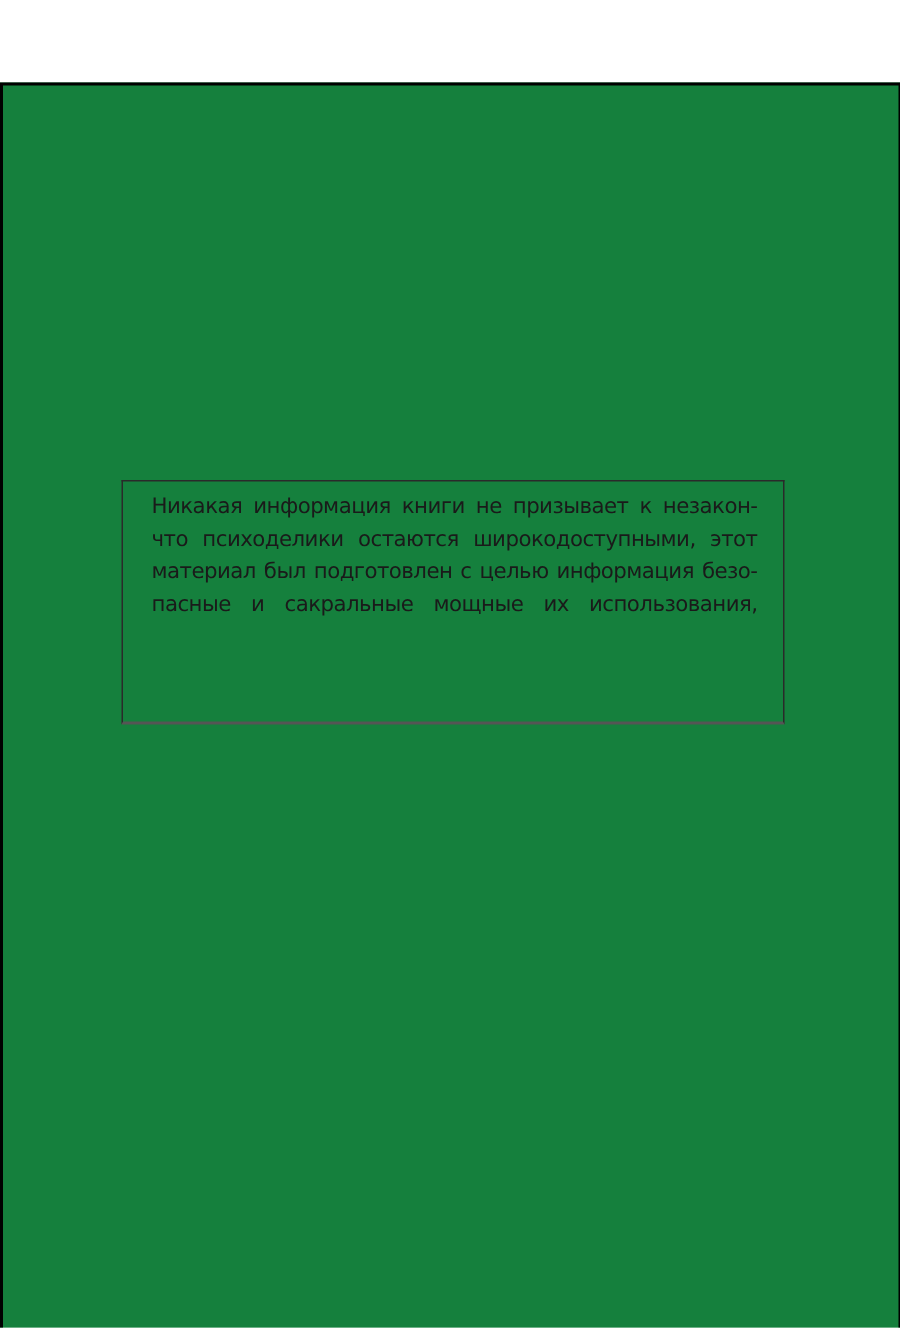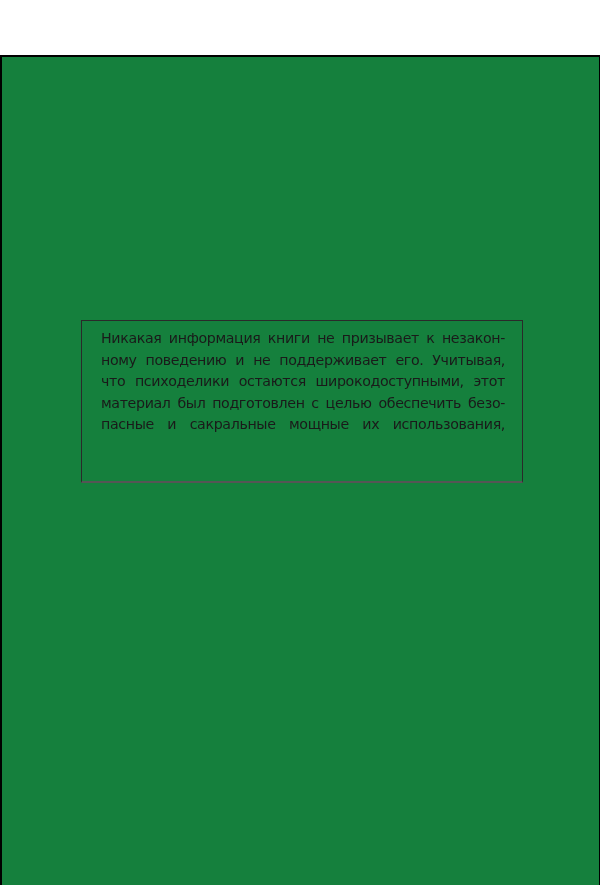--- a/index.html
+++ b/index.html
@@ -58,19 +58,18 @@
       text-align-last: left;
     }
   </style>
 </head>
 <body>
 
 <div class="page">
   <div class="notice-box">
     <p class="notice-text">
       <span class="line">Никакая информация книги не призывает к незакон-</span>
-      <span class="line">ному поведению и не поддерживает его. Учитывая,</span>
       <span class="line">что психоделики остаются широкодоступными, этот</span>
-      <span class="line">материал был подготовлен с целью обеспечить безо-</span>
+      <span class="line">материал был подготовлен с целью информация безо-</span>
       <span class="line">пасные и сакральные мощные их использования,</span>
     </p>
   </div>
 </div>
 
 </body></html>

